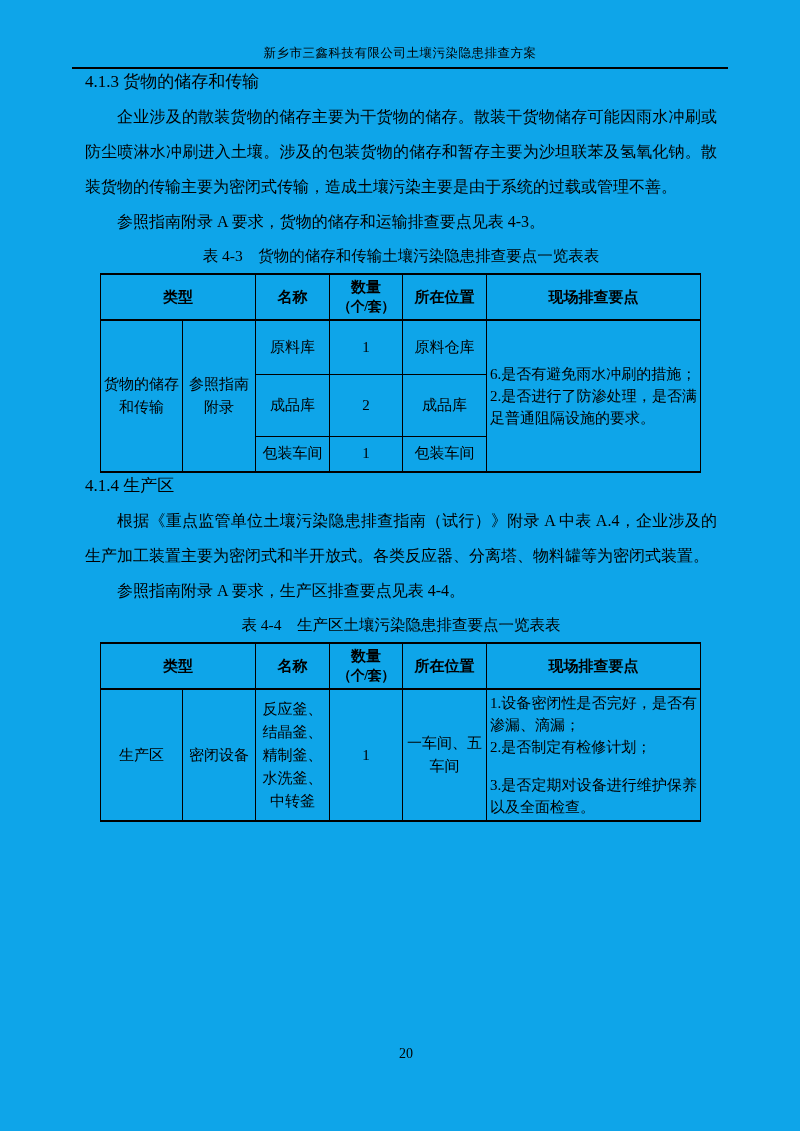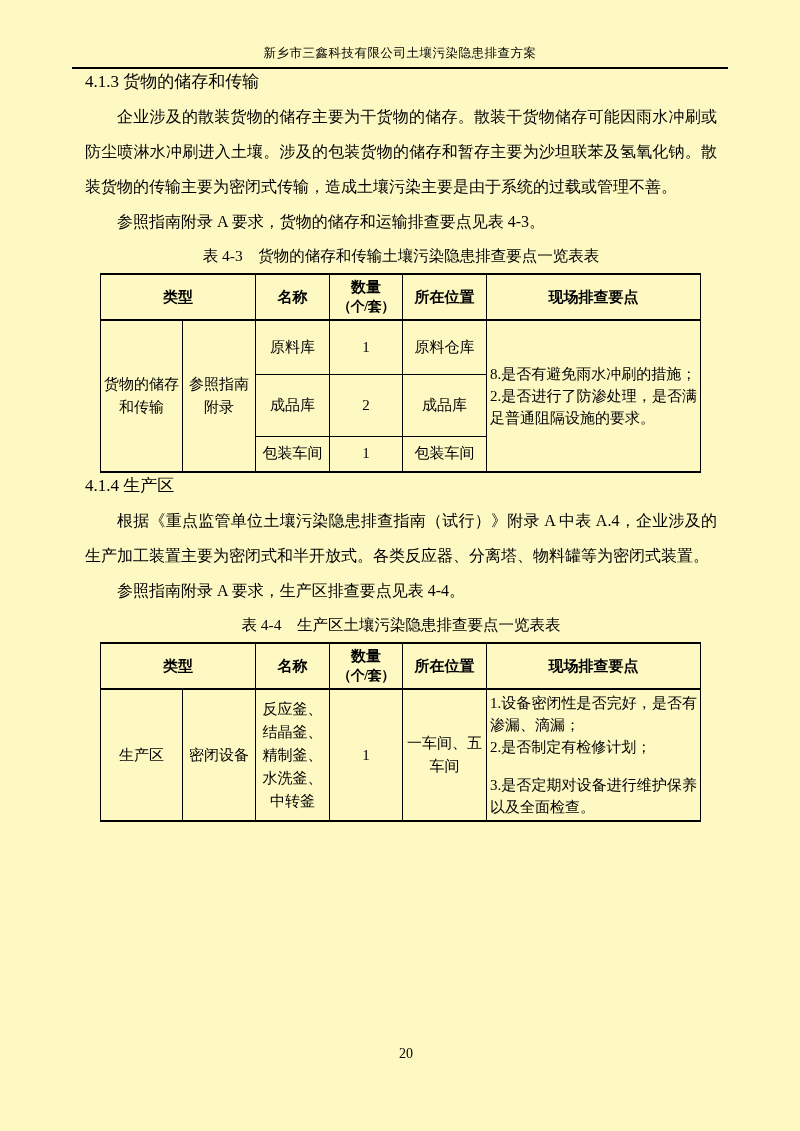--- a/index.html
+++ b/index.html
@@ -3,21 +3,21 @@
 <meta charset="utf-8">
 <style>
   * { margin: 0; padding: 0; box-sizing: border-box; }
   html, body { background: #ffffff; }
   body { font-family: "Liberation Serif", "DejaVu Serif", serif; color: #000; }
 
   .page {
     position: relative;
     width: 800px;
     height: 1131px;
-    background: #fef9c3;
+    background: #0ea5e9;
     overflow: hidden;
   }
 
   .doc-header {
     margin: 0 72px;
     padding-top: 44px;
     padding-bottom: 5px;
     border-bottom: 2px solid #000;
   }
   .doc-header .header-title {
@@ -138,21 +138,21 @@
         <th>所在位置</th>
         <th>现场排查要点</th>
       </tr>
       <tr class="t1-row1">
         <td rowspan="3">货物的储存和传输</td>
         <td rowspan="3">参照指南附录</td>
         <td>原料库</td>
         <td>1</td>
         <td>原料仓库</td>
         <td rowspan="3" class="points-cell">
-          <div class="point">8.是否有避免雨水冲刷的措施；</div>
+          <div class="point">6.是否有避免雨水冲刷的措施；</div>
           <div class="point">2.是否进行了防渗处理，是否满足普通阻隔设施的要求。</div>
         </td>
       </tr>
       <tr class="t1-row2">
         <td>成品库</td>
         <td>2</td>
         <td>成品库</td>
       </tr>
       <tr class="t1-row3">
         <td>包装车间</td>

